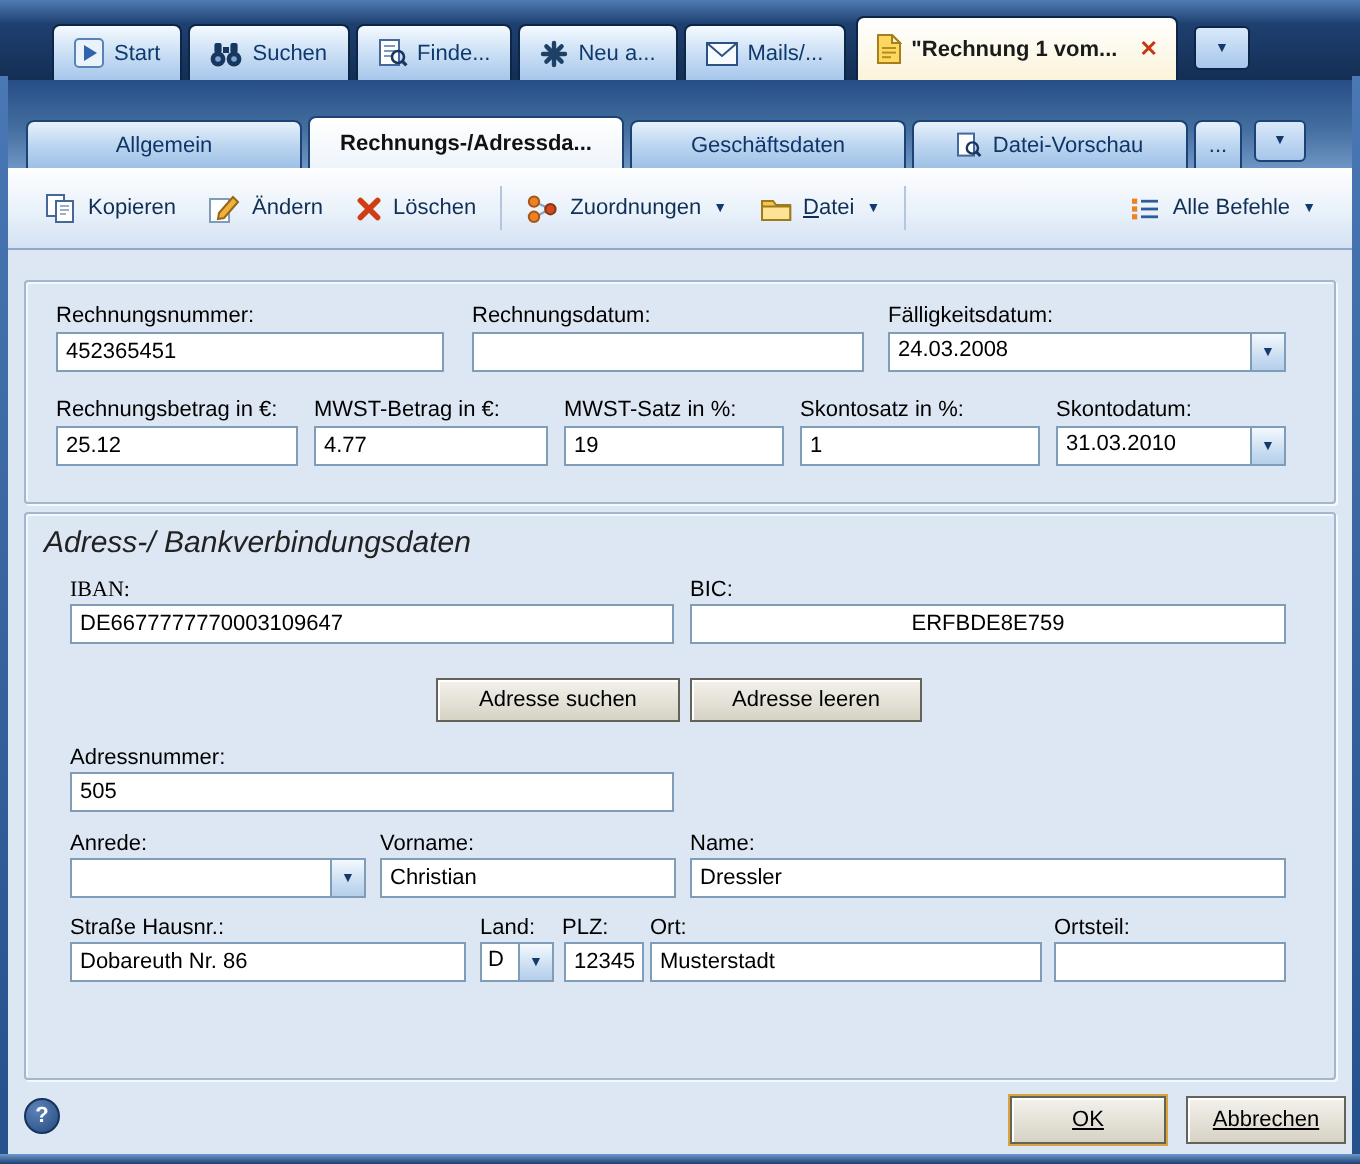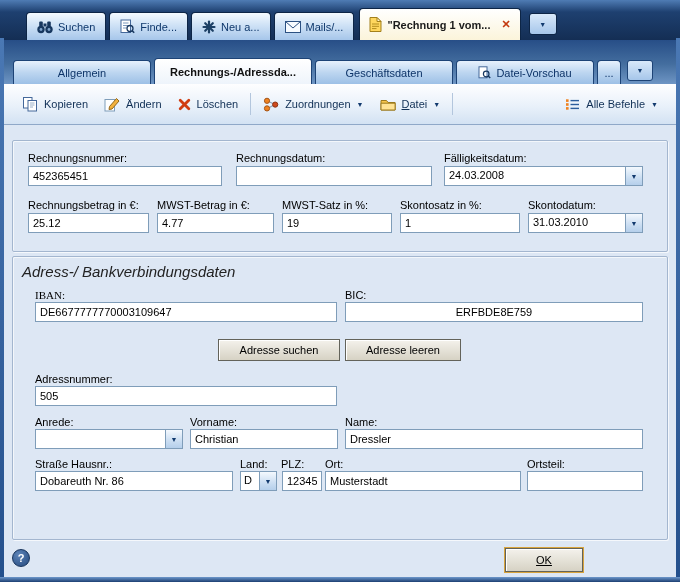--- a/index.html
+++ b/index.html
@@ -52,20 +52,27 @@
 <body>
 
 <div class="window">
 
   <div class="frame-left"></div>
   <div class="frame-right"></div>
   <div class="frame-bottom"></div>
 
   <div class="titlebar">
     <div class="top-tab">
+      <svg width="15" height="15" viewBox="0 0 15 15">
+          <rect x="0.5" y="0.5" width="14" height="14" rx="2" fill="#eaf3fc" stroke="#5b82b4"></rect>
+          <path d="M5,3.5 L11.5,7.5 L5,11.5 z" fill="#2f64ad"></path>
+        </svg>
+      <span>Start</span>
+    </div>
+    <div class="top-tab">
       <svg width="16" height="14" viewBox="0 0 16 14">
           <rect x="2.2" y="1.5" width="3.6" height="5" rx="1" fill="#17375f"></rect>
           <rect x="10.2" y="1.5" width="3.6" height="5" rx="1" fill="#17375f"></rect>
           <rect x="6.5" y="3.5" width="3" height="3" fill="#17375f"></rect>
           <circle cx="4" cy="9.5" r="3.7" fill="#17375f"></circle>
           <circle cx="12" cy="9.5" r="3.7" fill="#17375f"></circle>
           <circle cx="4" cy="9.5" r="1.4" fill="#7fa3cc"></circle>
           <circle cx="12" cy="9.5" r="1.4" fill="#7fa3cc"></circle>
         </svg>
       <span>Suchen</span>
@@ -296,15 +303,16 @@
     <span class="lbl" style="left:325px;top:458px;">Ort:</span>
     <input class="inp" style="left: 325px; top: 471px; width: 196px;" value="Musterstadt">
 
     <span class="lbl" style="left:527px;top:458px;">Ortsteil:</span>
     <input class="inp" style="left: 527px; top: 471px; width: 116px;" value="">
 
     <div class="help" style="left:12px;top:549px;">
       <span>?</span>
     </div>
     <button class="btn3d footer-btn ok-btn" style="left:505px;top:548px;width:78px;height:24px;">OK</button>
+    <button class="btn3d footer-btn" style="left:593px;top:548px;width:80px;height:24px;">Abbrechen</button>
 
   </div>
 </div>
 
 </body></html>

